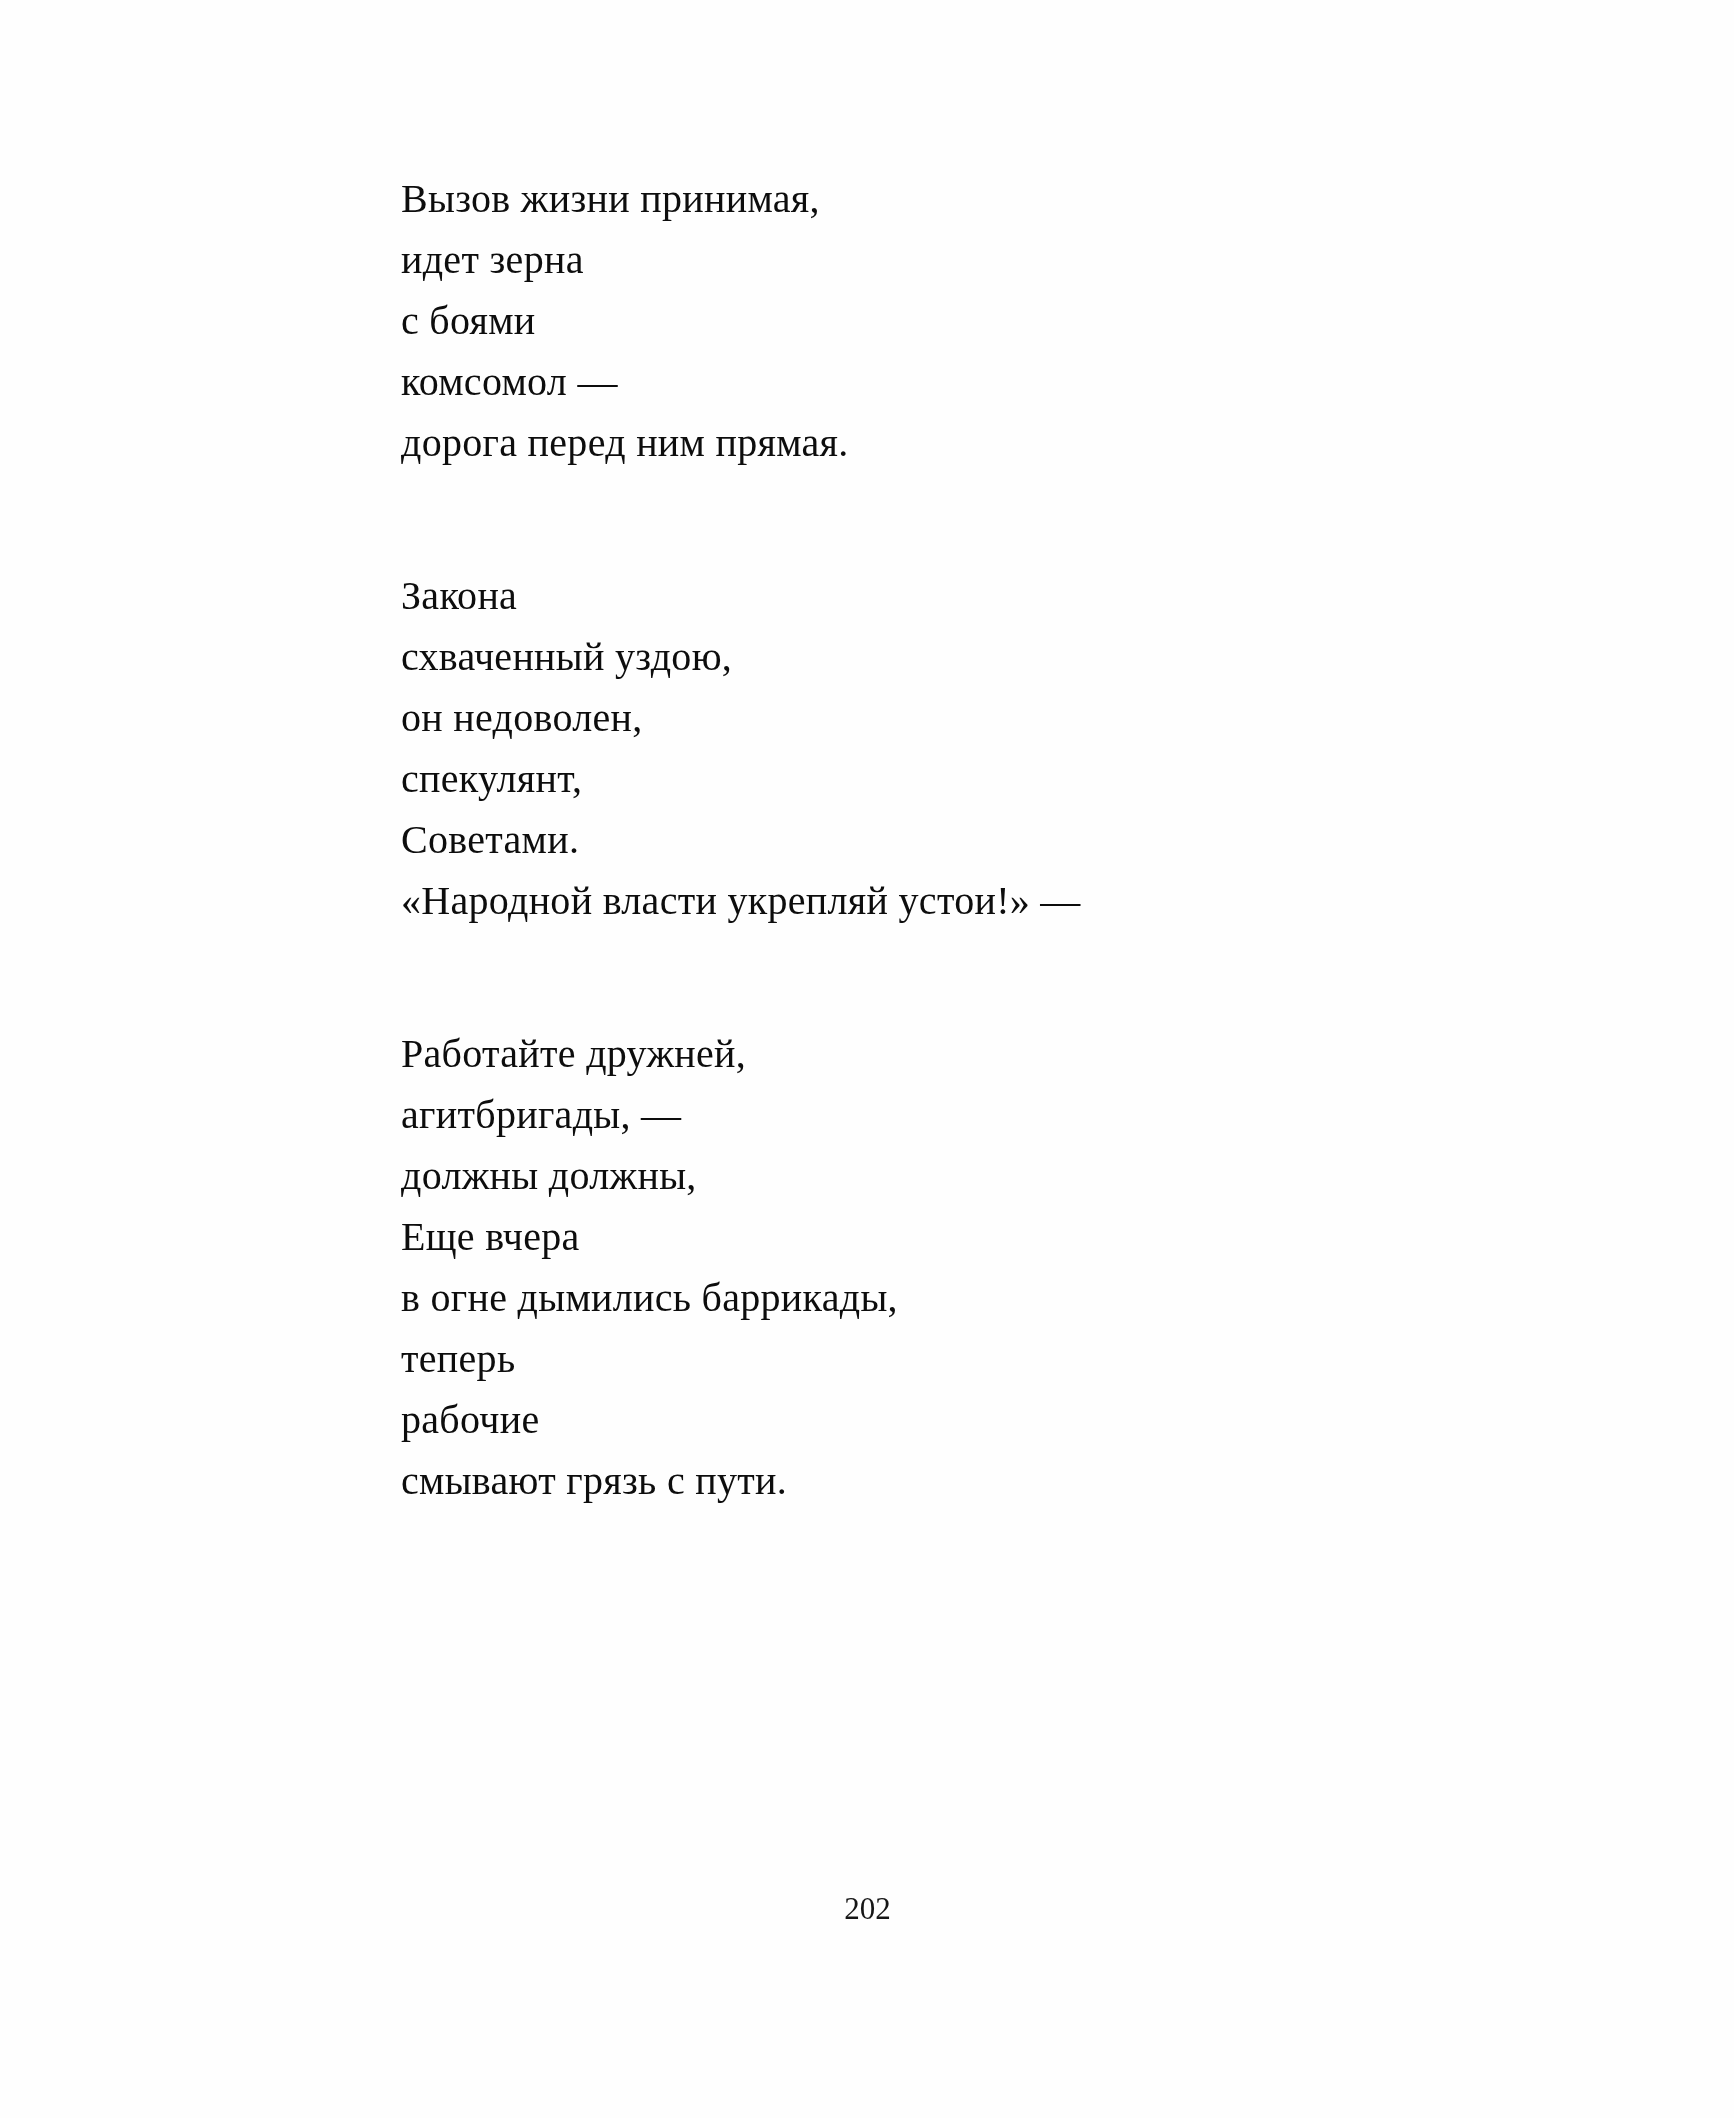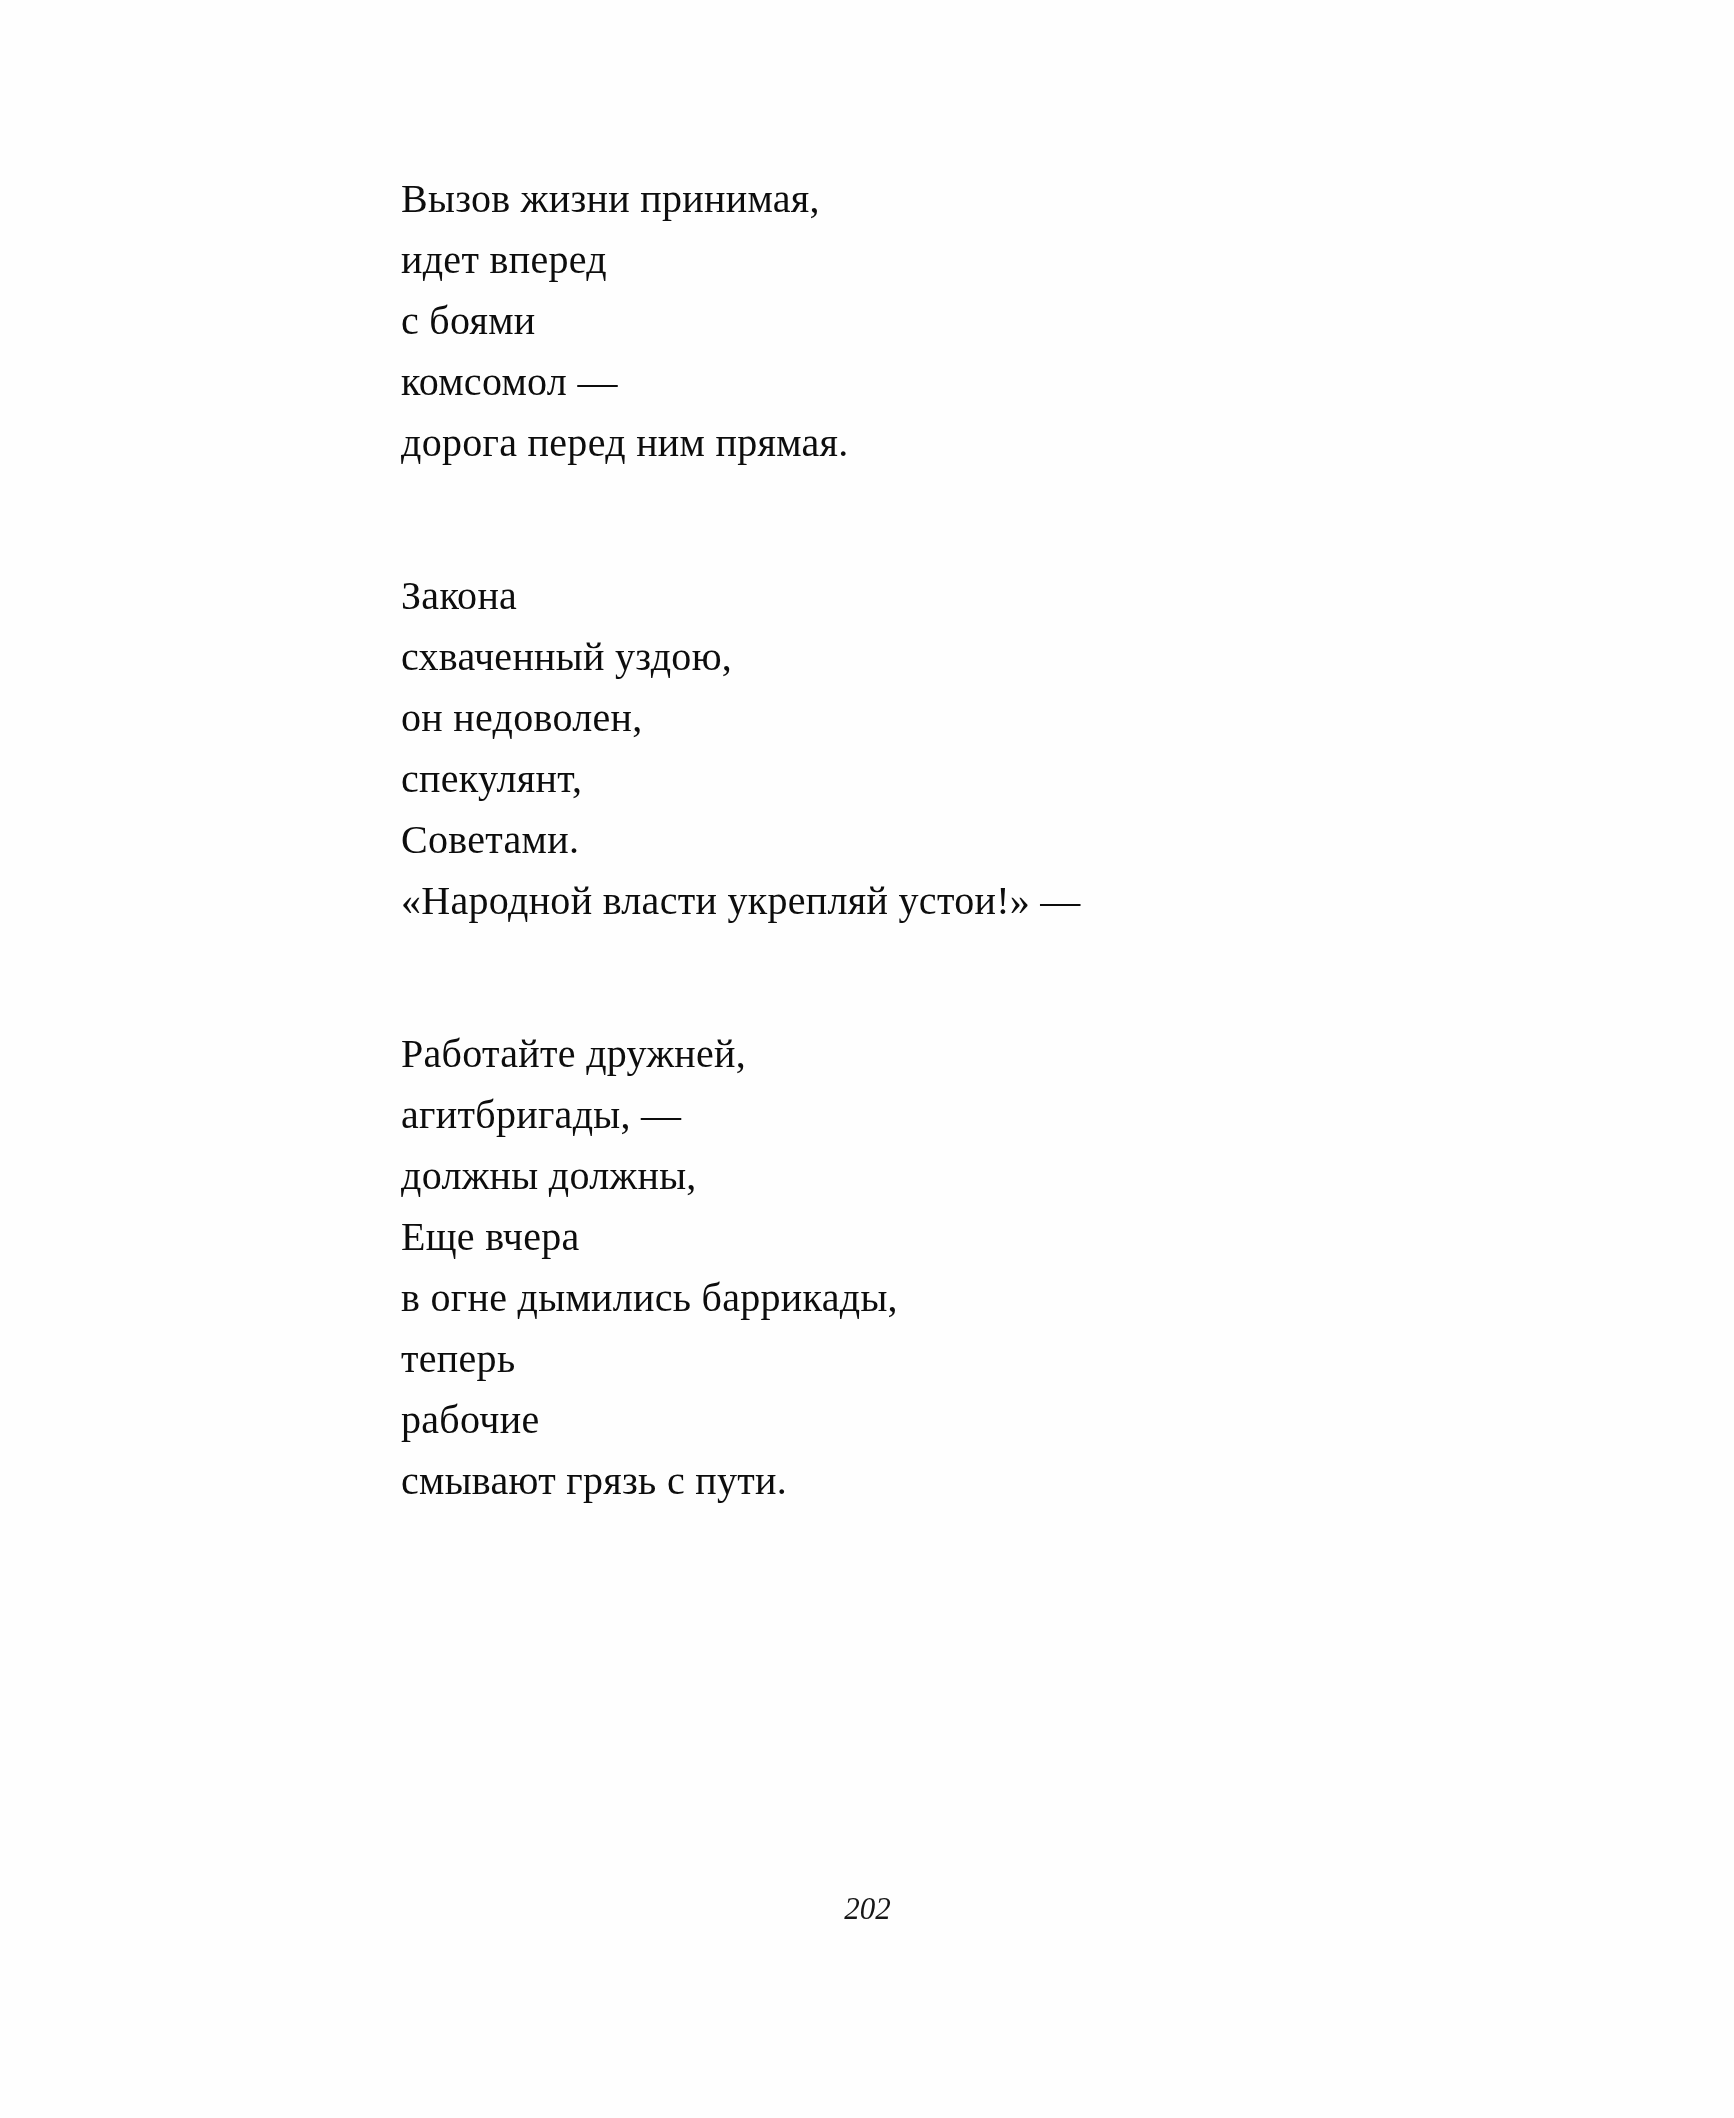--- a/index.html
+++ b/index.html
@@ -40,35 +40,34 @@
     white-space: pre;
     color: #0d0d0d;
   }
   .page-number {
     position: absolute;
     left: 0;
     top: 1891px;
     width: 1735px;
     text-align: center;
     font-family: "Liberation Serif", serif;
-    font-style: italic;
     font-size: 31px;
     color: #161616;
   }
 </style>
 </head>
 <body>
 
 <div class="page">
 
   <div class="text-column">
 
     <div class="stanza">
       <div class="line">Вызов жизни принимая,</div>
-      <div class="line">идет вперед</div>
+      <div class="line">идет зерна</div>
       <div class="line">с боями</div>
       <div class="line">комсомол —</div>
       <div class="line">дорога перед ним прямая.</div>
     </div>
 
     <div class="stanza">
       <div class="line">Закона</div>
       <div class="line">схваченный уздою,</div>
       <div class="line">он недоволен,</div>
       <div class="line">спекулянт,</div>

